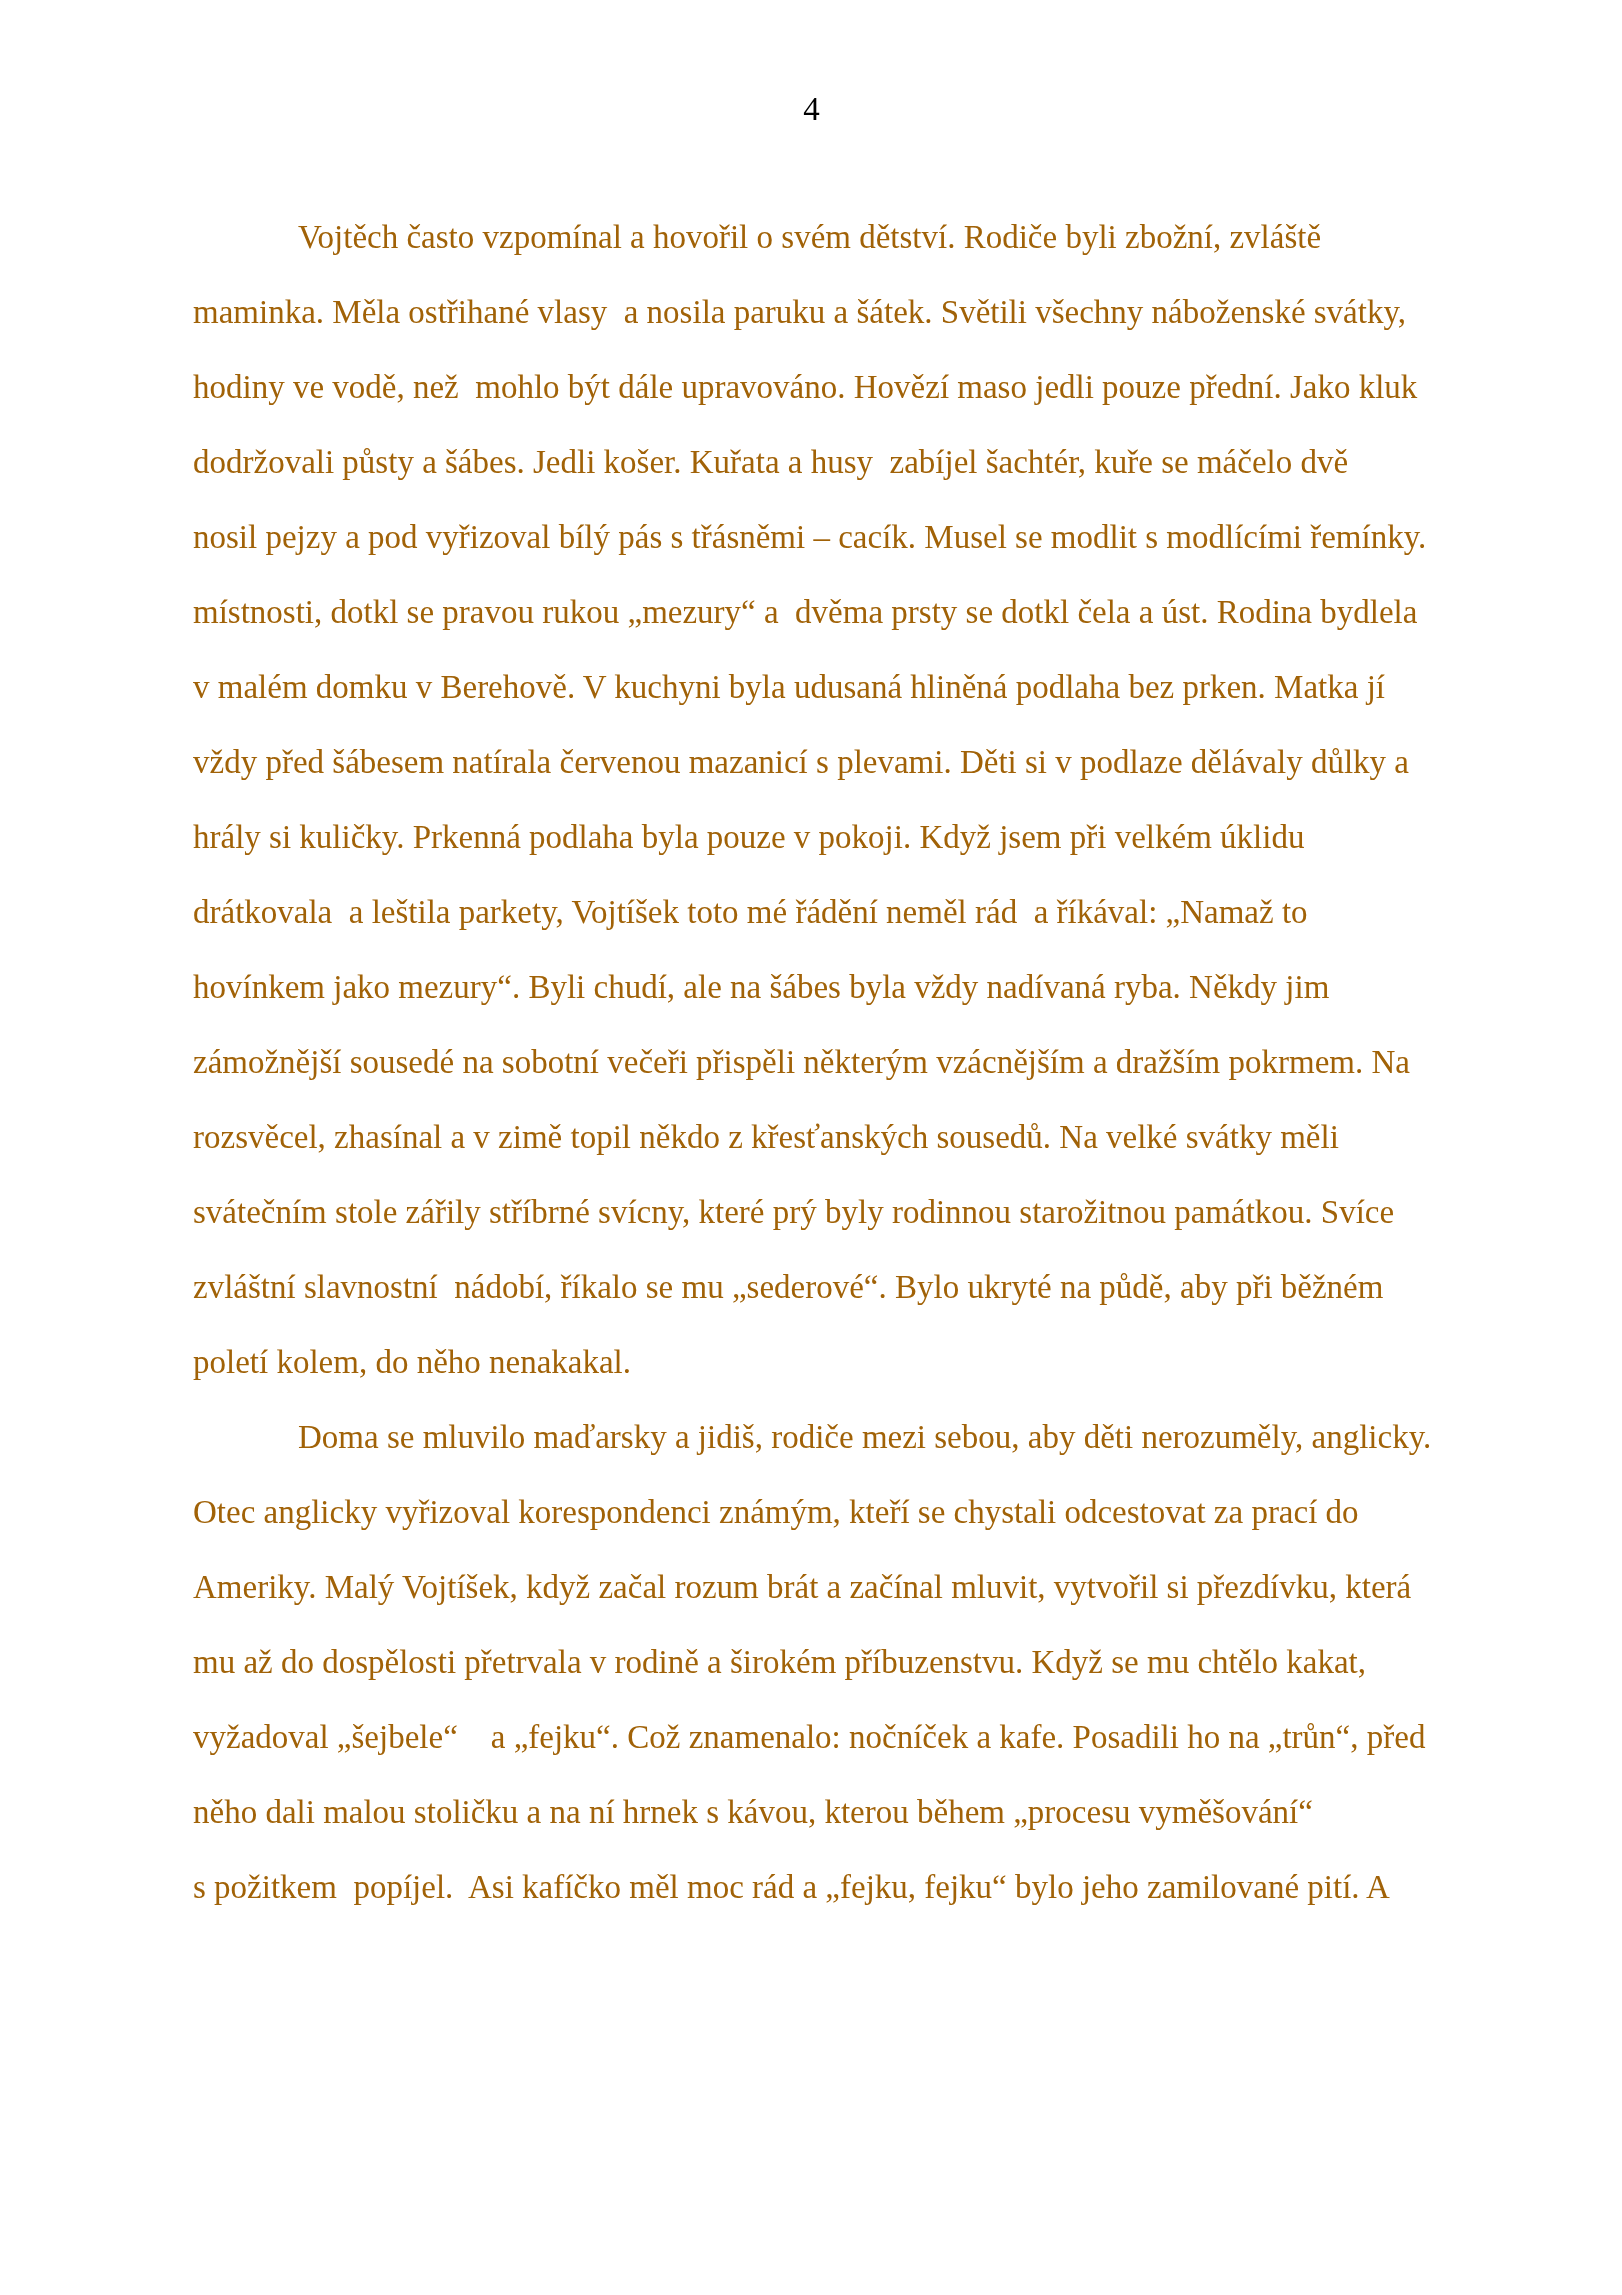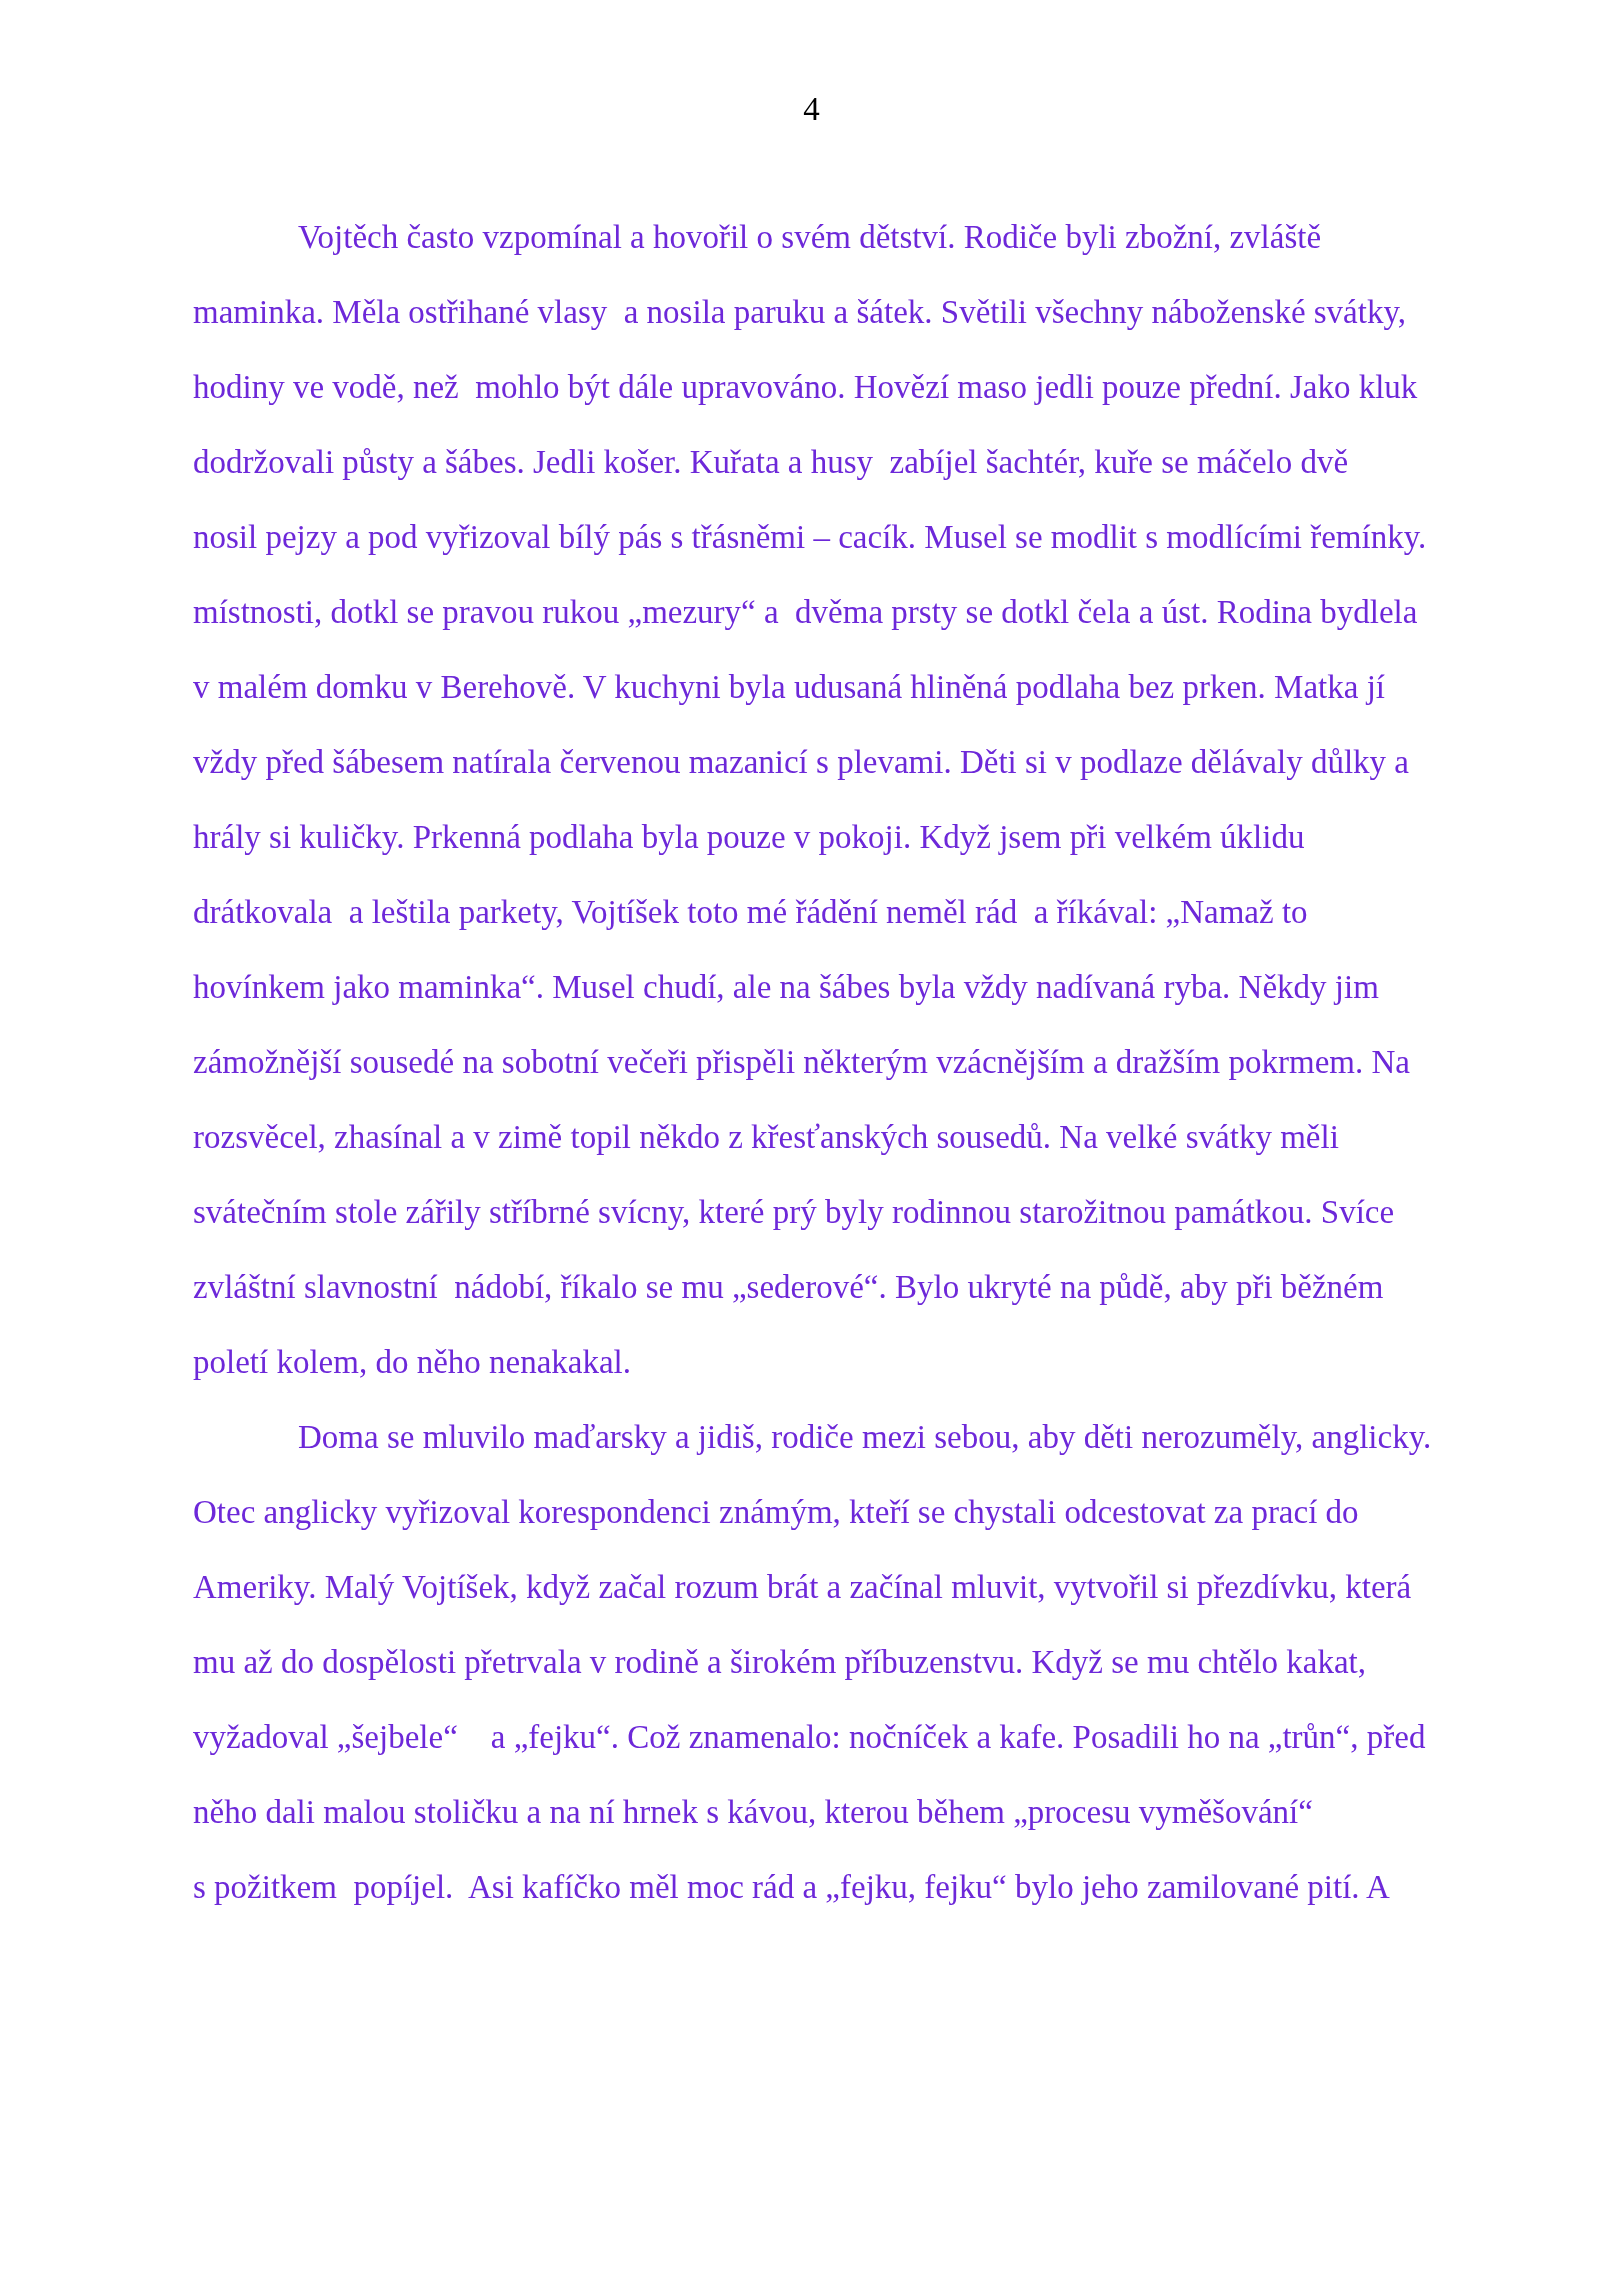--- a/index.html
+++ b/index.html
@@ -30,21 +30,21 @@
     position: absolute;
     top: 200px;
     left: 193px;
     width: 1256px;
   }
   .line {
     font-size: 33px;
     line-height: 75px;
     white-space: pre;          
     text-align: left;
-    color: #6d28d9;
+    color: #a16207;
   }
   .line.indent {
     padding-left: 105px;       
   }
 </style>
 </head>
 <body>
 
 <div class="page">
   <div class="page-number">4</div>
@@ -52,21 +52,21 @@
       <div class="line indent">Vojtěch často vzpomínal a hovořil o svém dětství. Rodiče byli zbožní, zvláště</div>
       <div class="line">maminka. Měla ostřihané vlasy  a nosila paruku a šátek. Světili všechny náboženské svátky,</div>
       <div class="line">hodiny ve vodě, než  mohlo být dále upravováno. Hovězí maso jedli pouze přední. Jako kluk</div>
       <div class="line">dodržovali půsty a šábes. Jedli košer. Kuřata a husy  zabíjel šachtér, kuře se máčelo dvě</div>
       <div class="line">nosil pejzy a pod vyřizoval bílý pás s třásněmi – cacík. Musel se modlit s modlícími řemínky.</div>
       <div class="line">místnosti, dotkl se pravou rukou „mezury“ a  dvěma prsty se dotkl čela a úst. Rodina bydlela</div>
       <div class="line">v malém domku v Berehově. V kuchyni byla udusaná hliněná podlaha bez prken. Matka jí</div>
       <div class="line">vždy před šábesem natírala červenou mazanicí s plevami. Děti si v podlaze dělávaly důlky a</div>
       <div class="line">hrály si kuličky. Prkenná podlaha byla pouze v pokoji. Když jsem při velkém úklidu</div>
       <div class="line">drátkovala  a leštila parkety, Vojtíšek toto mé řádění neměl rád  a říkával: „Namaž to</div>
-      <div class="line">hovínkem jako maminka“. Musel chudí, ale na šábes byla vždy nadívaná ryba. Někdy jim</div>
+      <div class="line">hovínkem jako mezury“. Byli chudí, ale na šábes byla vždy nadívaná ryba. Někdy jim</div>
       <div class="line">zámožnější sousedé na sobotní večeři přispěli některým vzácnějším a dražším pokrmem. Na</div>
       <div class="line">rozsvěcel, zhasínal a v zimě topil někdo z křesťanských sousedů. Na velké svátky měli</div>
       <div class="line">svátečním stole zářily stříbrné svícny, které prý byly rodinnou starožitnou památkou. Svíce</div>
       <div class="line">zvláštní slavnostní  nádobí, říkalo se mu „sederové“. Bylo ukryté na půdě, aby při běžném</div>
       <div class="line">poletí kolem, do něho nenakakal.</div>
       <div class="line indent">Doma se mluvilo maďarsky a jidiš, rodiče mezi sebou, aby děti nerozuměly, anglicky.</div>
       <div class="line">Otec anglicky vyřizoval korespondenci známým, kteří se chystali odcestovat za prací do</div>
       <div class="line">Ameriky. Malý Vojtíšek, když začal rozum brát a začínal mluvit, vytvořil si přezdívku, která</div>
       <div class="line">mu až do dospělosti přetrvala v rodině a širokém příbuzenstvu. Když se mu chtělo kakat,</div>
       <div class="line">vyžadoval „šejbele“    a „fejku“. Což znamenalo: nočníček a kafe. Posadili ho na „trůn“, před</div>

